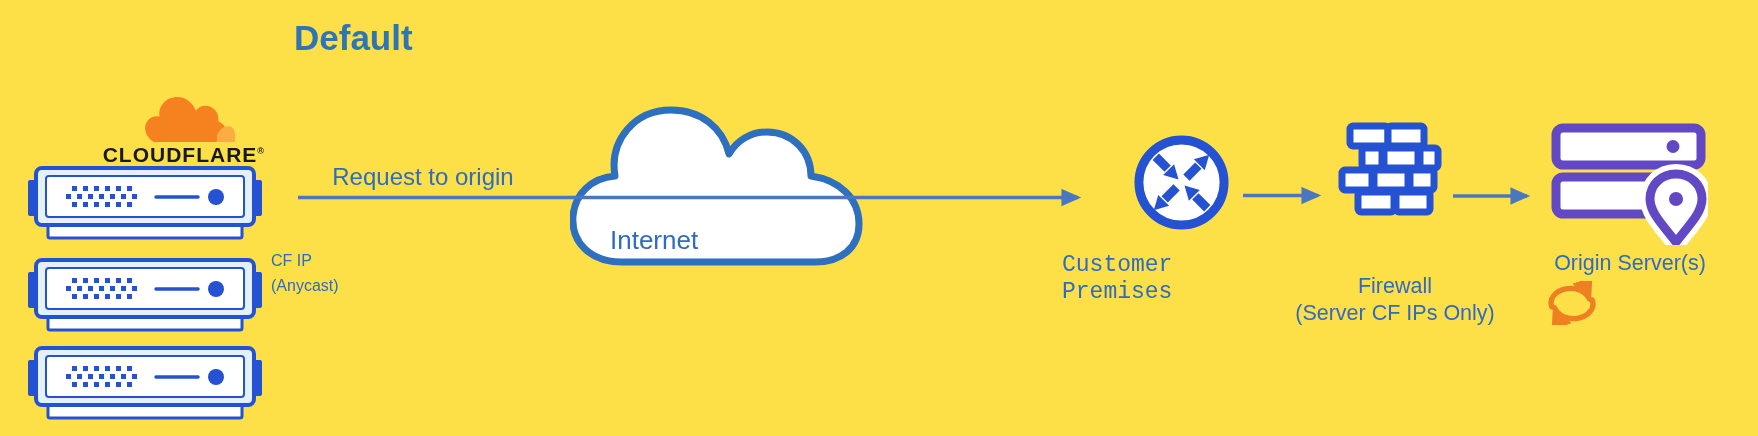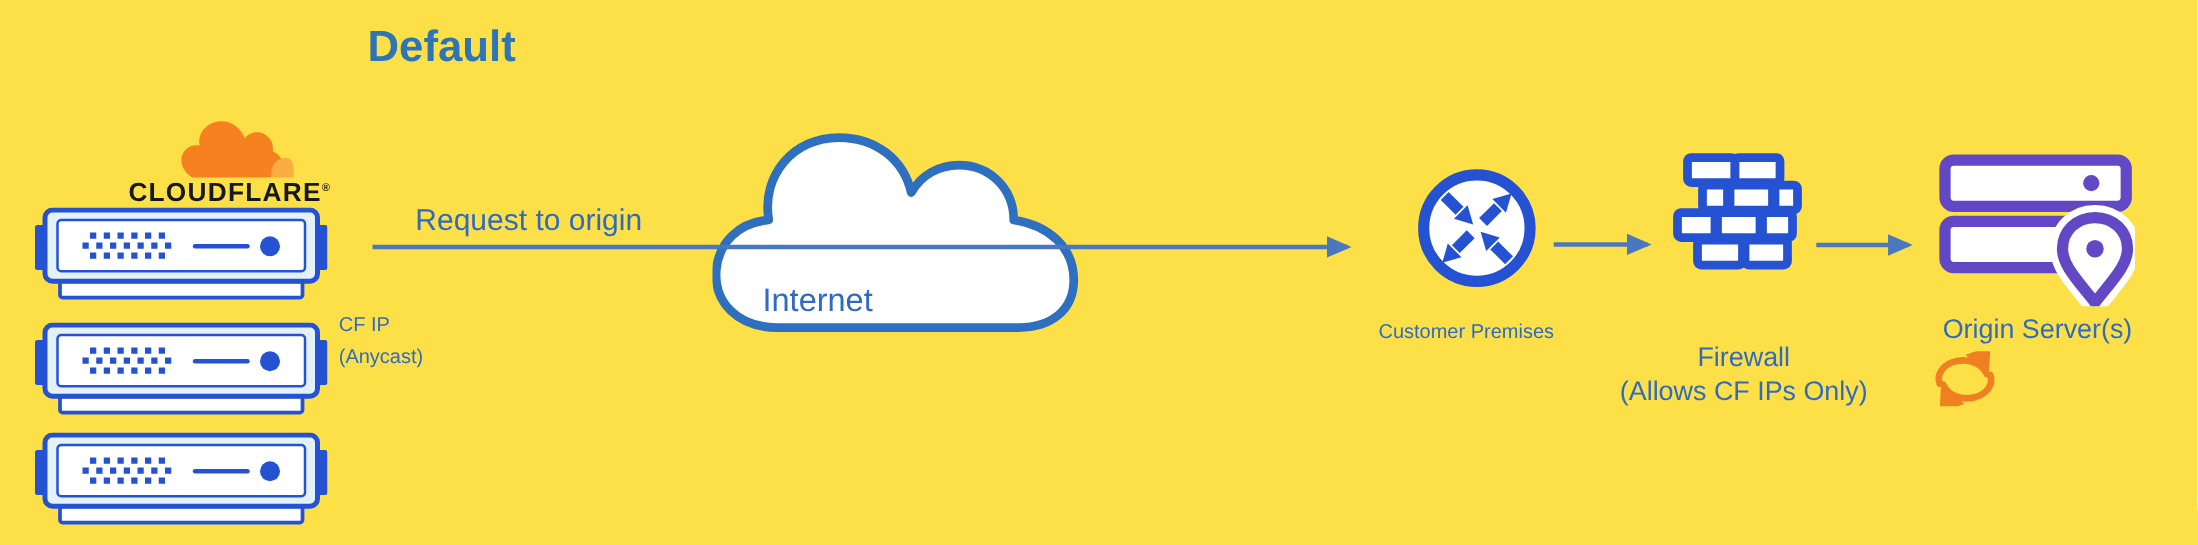--- a/index.html
+++ b/index.html
@@ -13,21 +13,21 @@
   }
   #cf-wordmark{
     left:24px;top:143px;width:240px;text-align:right;color:#17181a;
     font-size:21px;font-weight:800;letter-spacing:1px;white-space:nowrap;
   }
   #cf-wordmark sup{font-size:9px;font-weight:700;vertical-align:8px;letter-spacing:0;}
   .lbl{color:#2F6CC1;}
   #request-label{left:318px;top:163px;width:210px;text-align:center;font-size:24px;}
   #cfip-label{left:271px;top:208px;font-size:16px;line-height:25px;margin-top:40px;}
   #internet-label{left:610px;top:225px;width:190px;text-align:left;font-size:26px;}
-  #cpe-label{left:1062px;top:252px;width:222px;text-align:center;font-size:16px;line-height:27px;}
+  #cpe-label{left:1062px;top:252px;width:222px;font-size:23px;line-height:27px;font-family:Liberation Mono, monospace;}
   #fw-label{left:1284px;top:251px;width:222px;text-align:center;font-size:21.5px;line-height:27px;margin-top:22px;}
   #origin-label{left:1528px;top:251px;width:204px;text-align:center;font-size:21.5px;}
   #origin-note{left:1612px;top:286px;font-size:21px;line-height:26.5px;}
   svg{display:block;}
 </style>
 </head>
 <body>
 
 <div id="canvas">
 
@@ -199,21 +199,21 @@
       <rect x="82" y="26" width="18" height="20" rx="3"></rect>
       <rect x="4" y="48" width="30" height="20" rx="3"></rect>
       <rect x="36" y="48" width="34" height="20" rx="3"></rect>
       <rect x="72" y="48" width="24" height="20" rx="3"></rect>
       <rect x="20" y="70" width="36" height="20" rx="3"></rect>
       <rect x="58" y="70" width="34" height="20" rx="3"></rect>
     </g>
   </svg>
   <div class="abs lbl" id="fw-label">
     <div>Firewall</div>
-    <div>(Allows CF IPs Only)</div>
+    <div>(Server CF IPs Only)</div>
   </div>
 
   <svg class="abs" style="left:1548px;top:120px" width="160" height="125" viewBox="0 0 160 125">
     <rect x="8" y="8" width="145" height="37" rx="7" fill="#fff" stroke="#6348C6" stroke-width="9"></rect>
     <circle cx="125" cy="26.5" r="6.5" fill="#6348C6"></circle>
     <rect x="8" y="57" width="118" height="37" rx="7" fill="#fff" stroke="#6348C6" stroke-width="9"></rect>
     <path d="M 128 54 C 113 54 102 65 102 79 C 102 92 113 103 128 122 C 143 103 154 92 154 79 C 154 65 143 54 128 54 Z" fill="#fff" stroke="#fff" stroke-width="20"></path>
     <path d="M 128 54 C 113 54 102 65 102 79 C 102 92 113 103 128 122 C 143 103 154 92 154 79 C 154 65 143 54 128 54 Z" fill="#fff" stroke="#6348C6" stroke-width="9" stroke-linejoin="round"></path>
     <circle cx="128" cy="79" r="7" fill="#6348C6"></circle>
   </svg>

